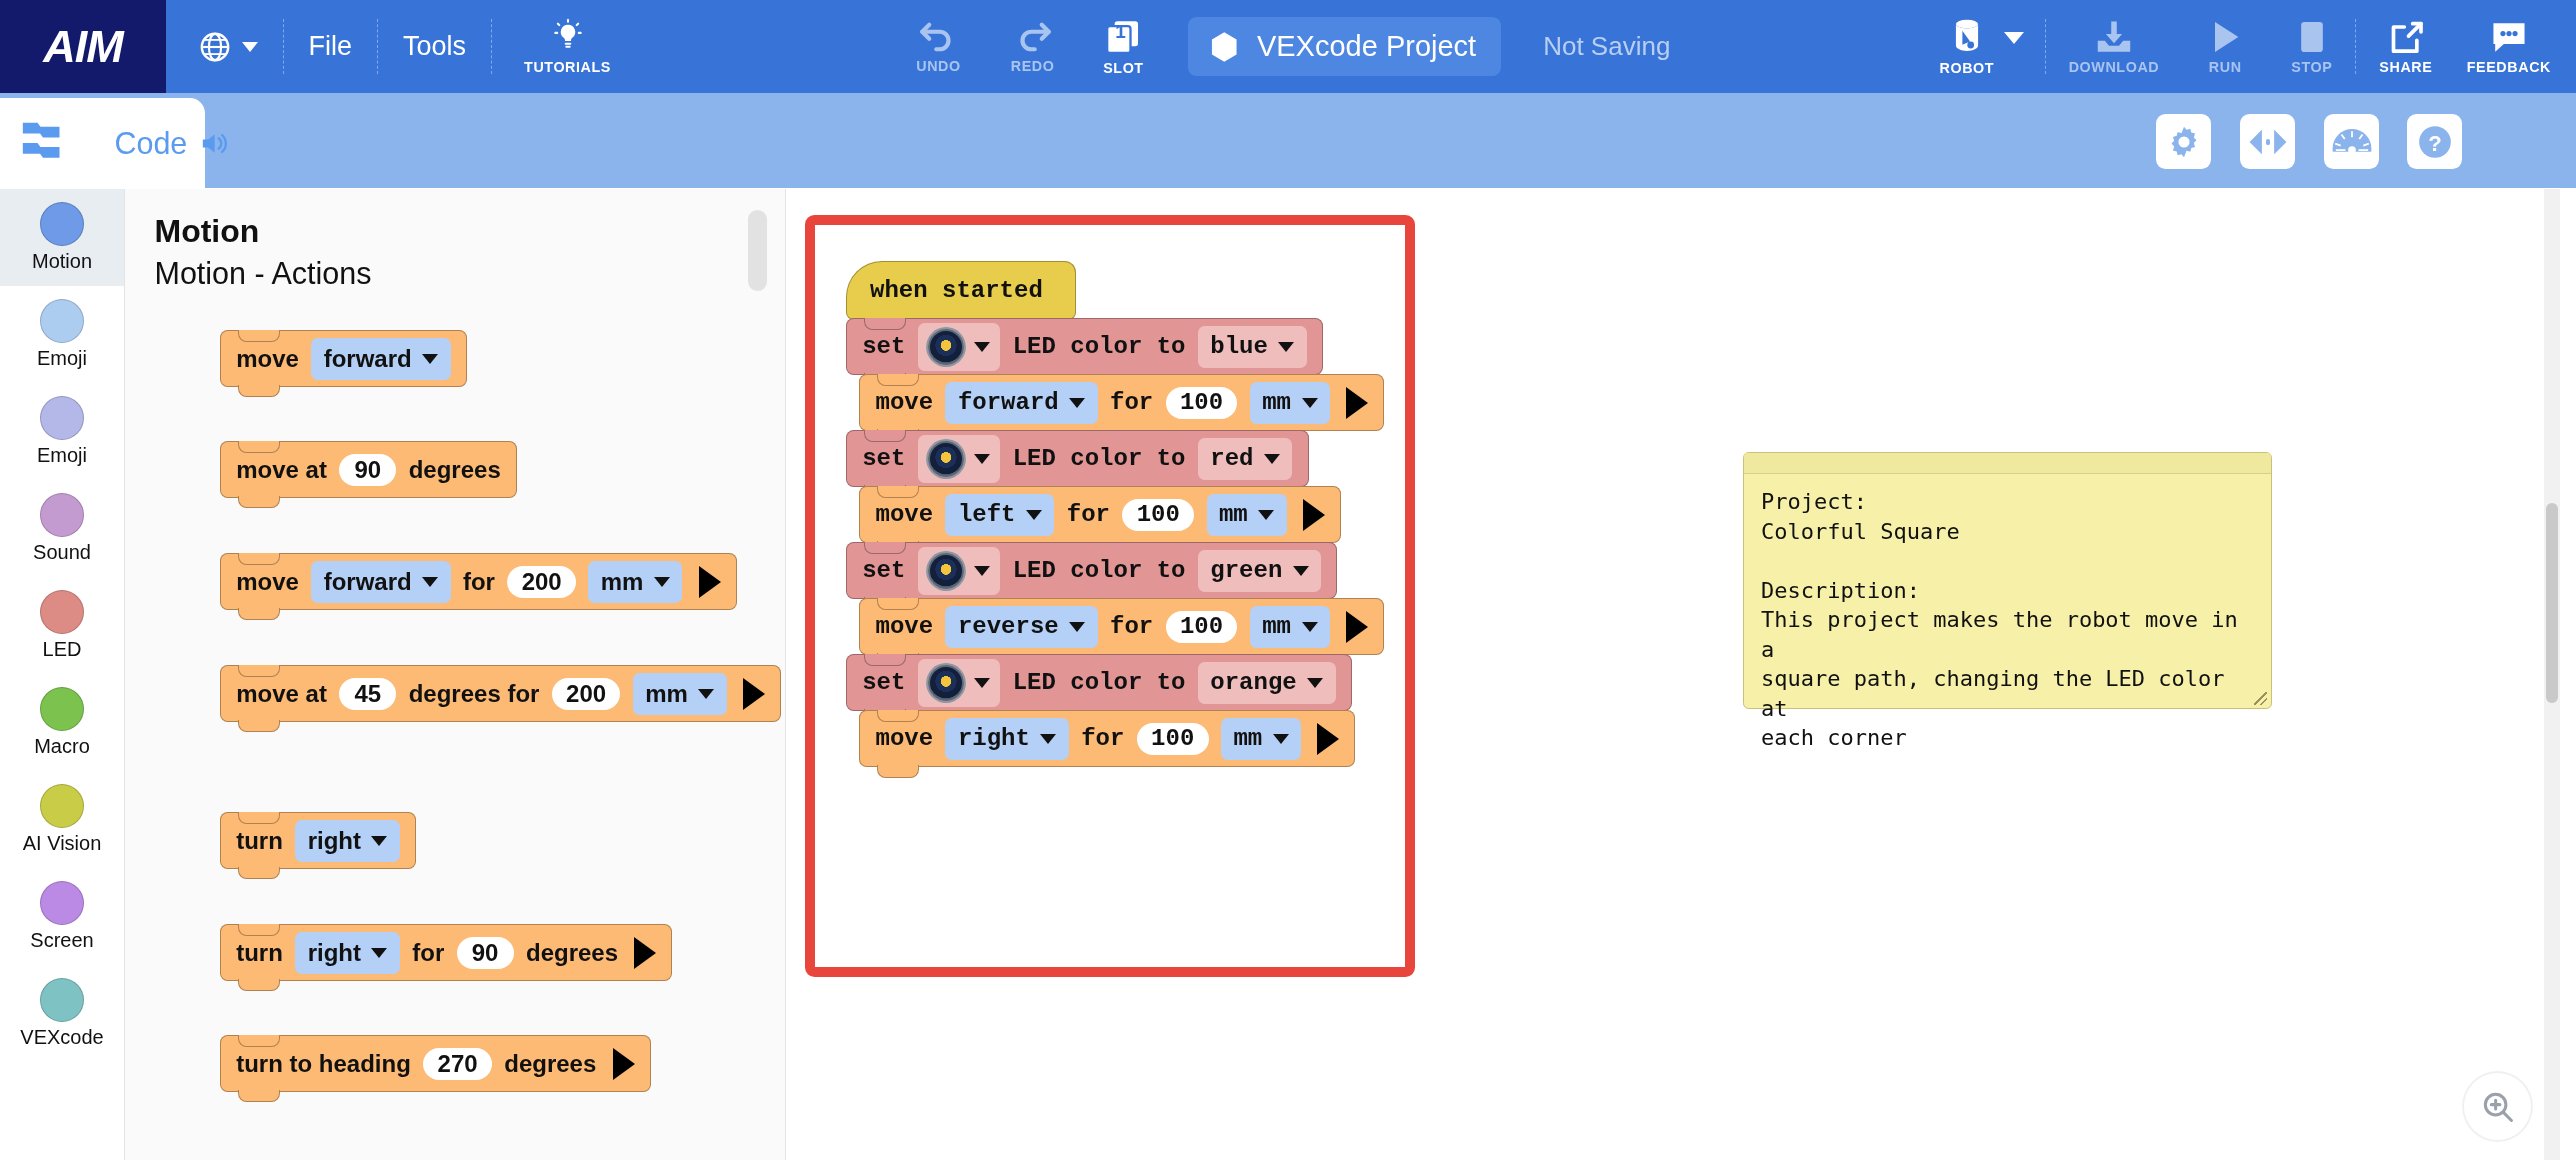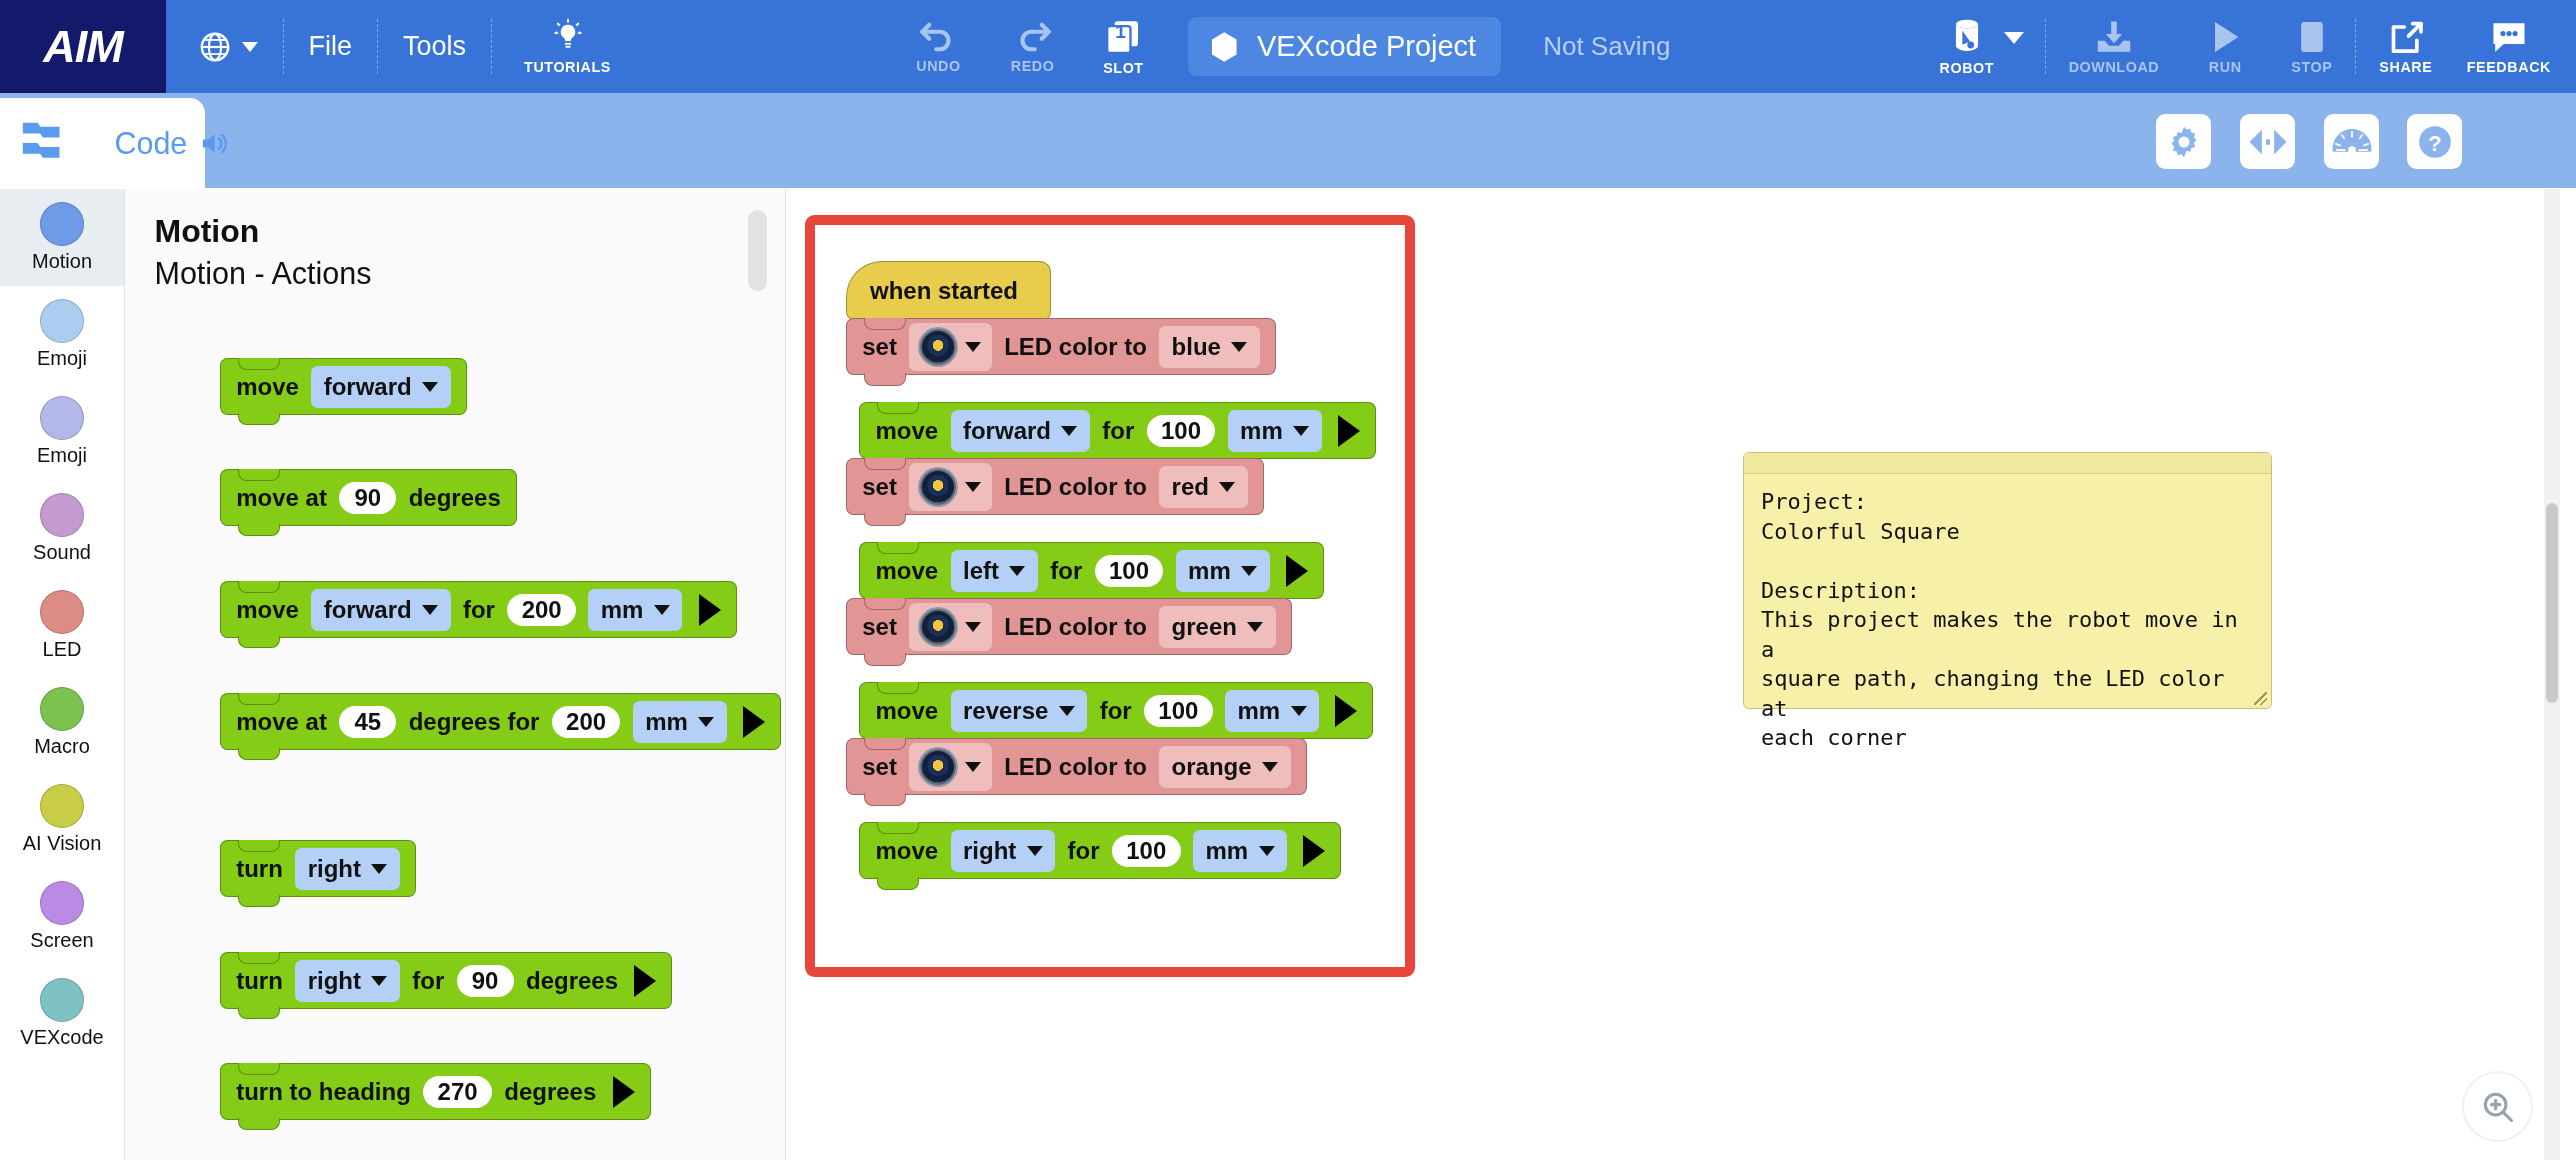--- a/index.html
+++ b/index.html
@@ -88,21 +88,21 @@
   }
   #pal-blocks { position:absolute; left:0; top:141px; width:661px; }
 
   
   .blk {
     position:relative; display:inline-flex; align-items:center;
     height:57px; border-radius:7.6px; padding:0 15.2px; gap:12.4px;
     border:1px solid rgba(0,0,0,.30);
     font-size:24px; font-weight:bold; color:#111; white-space:nowrap;
   }
-  .blk.motion { background:#84cc16;margin-top:28px; }
+  .blk.motion { background:#fdba74; }
   .blk.led    { background:#e29595; }
   .blk.hat    { background:#e8cc4b; height:59px; border-radius:7.6px; }
   
   .blk.notch-top::before{
     content:""; position:absolute; left:17px; top:-1px; width:40px; height:10.5px;
     background:inherit; border-radius:0 0 8.6px 8.6px;
     border-left:1px solid rgba(0,0,0,.3); border-right:1px solid rgba(0,0,0,.3);
     border-bottom:1px solid rgba(0,0,0,.3);
   }
   .blk.notch-bot::after{
@@ -142,21 +142,21 @@
 
   
   #workspace {
     position:absolute; left:786px; top:189px; width:1774px; height:972px;
     background:#fff; overflow:hidden;
   }
   #red-frame {
     position:absolute; left:19px; top:26px; width:610px; height:762px;
     border:10.5px solid #e8453c; border-radius:9.5px; background:#fff;
   }
-  #script { position:absolute; left:31px; top:36px; }
+  #script { position:absolute; left:31px; top:36px;font-family:Liberation Mono, monospace; }
   .script-row { margin-top:-1px; }
 
   #comment {
     position:absolute; left:957px; top:263px; width:529px; height:257px;
     background:#f6f0a8; border:1.9px solid #c9c07a; border-radius:5.7px;
   }
   #comment-bar { height:21px; background:#efe9a0; border-bottom:1px solid #d7cf8c;
                  border-radius:3.8px 3.8px 0 0; }
   #comment-text {
     padding:13.3px 17px; font-family:"DejaVu Sans Mono", monospace;

